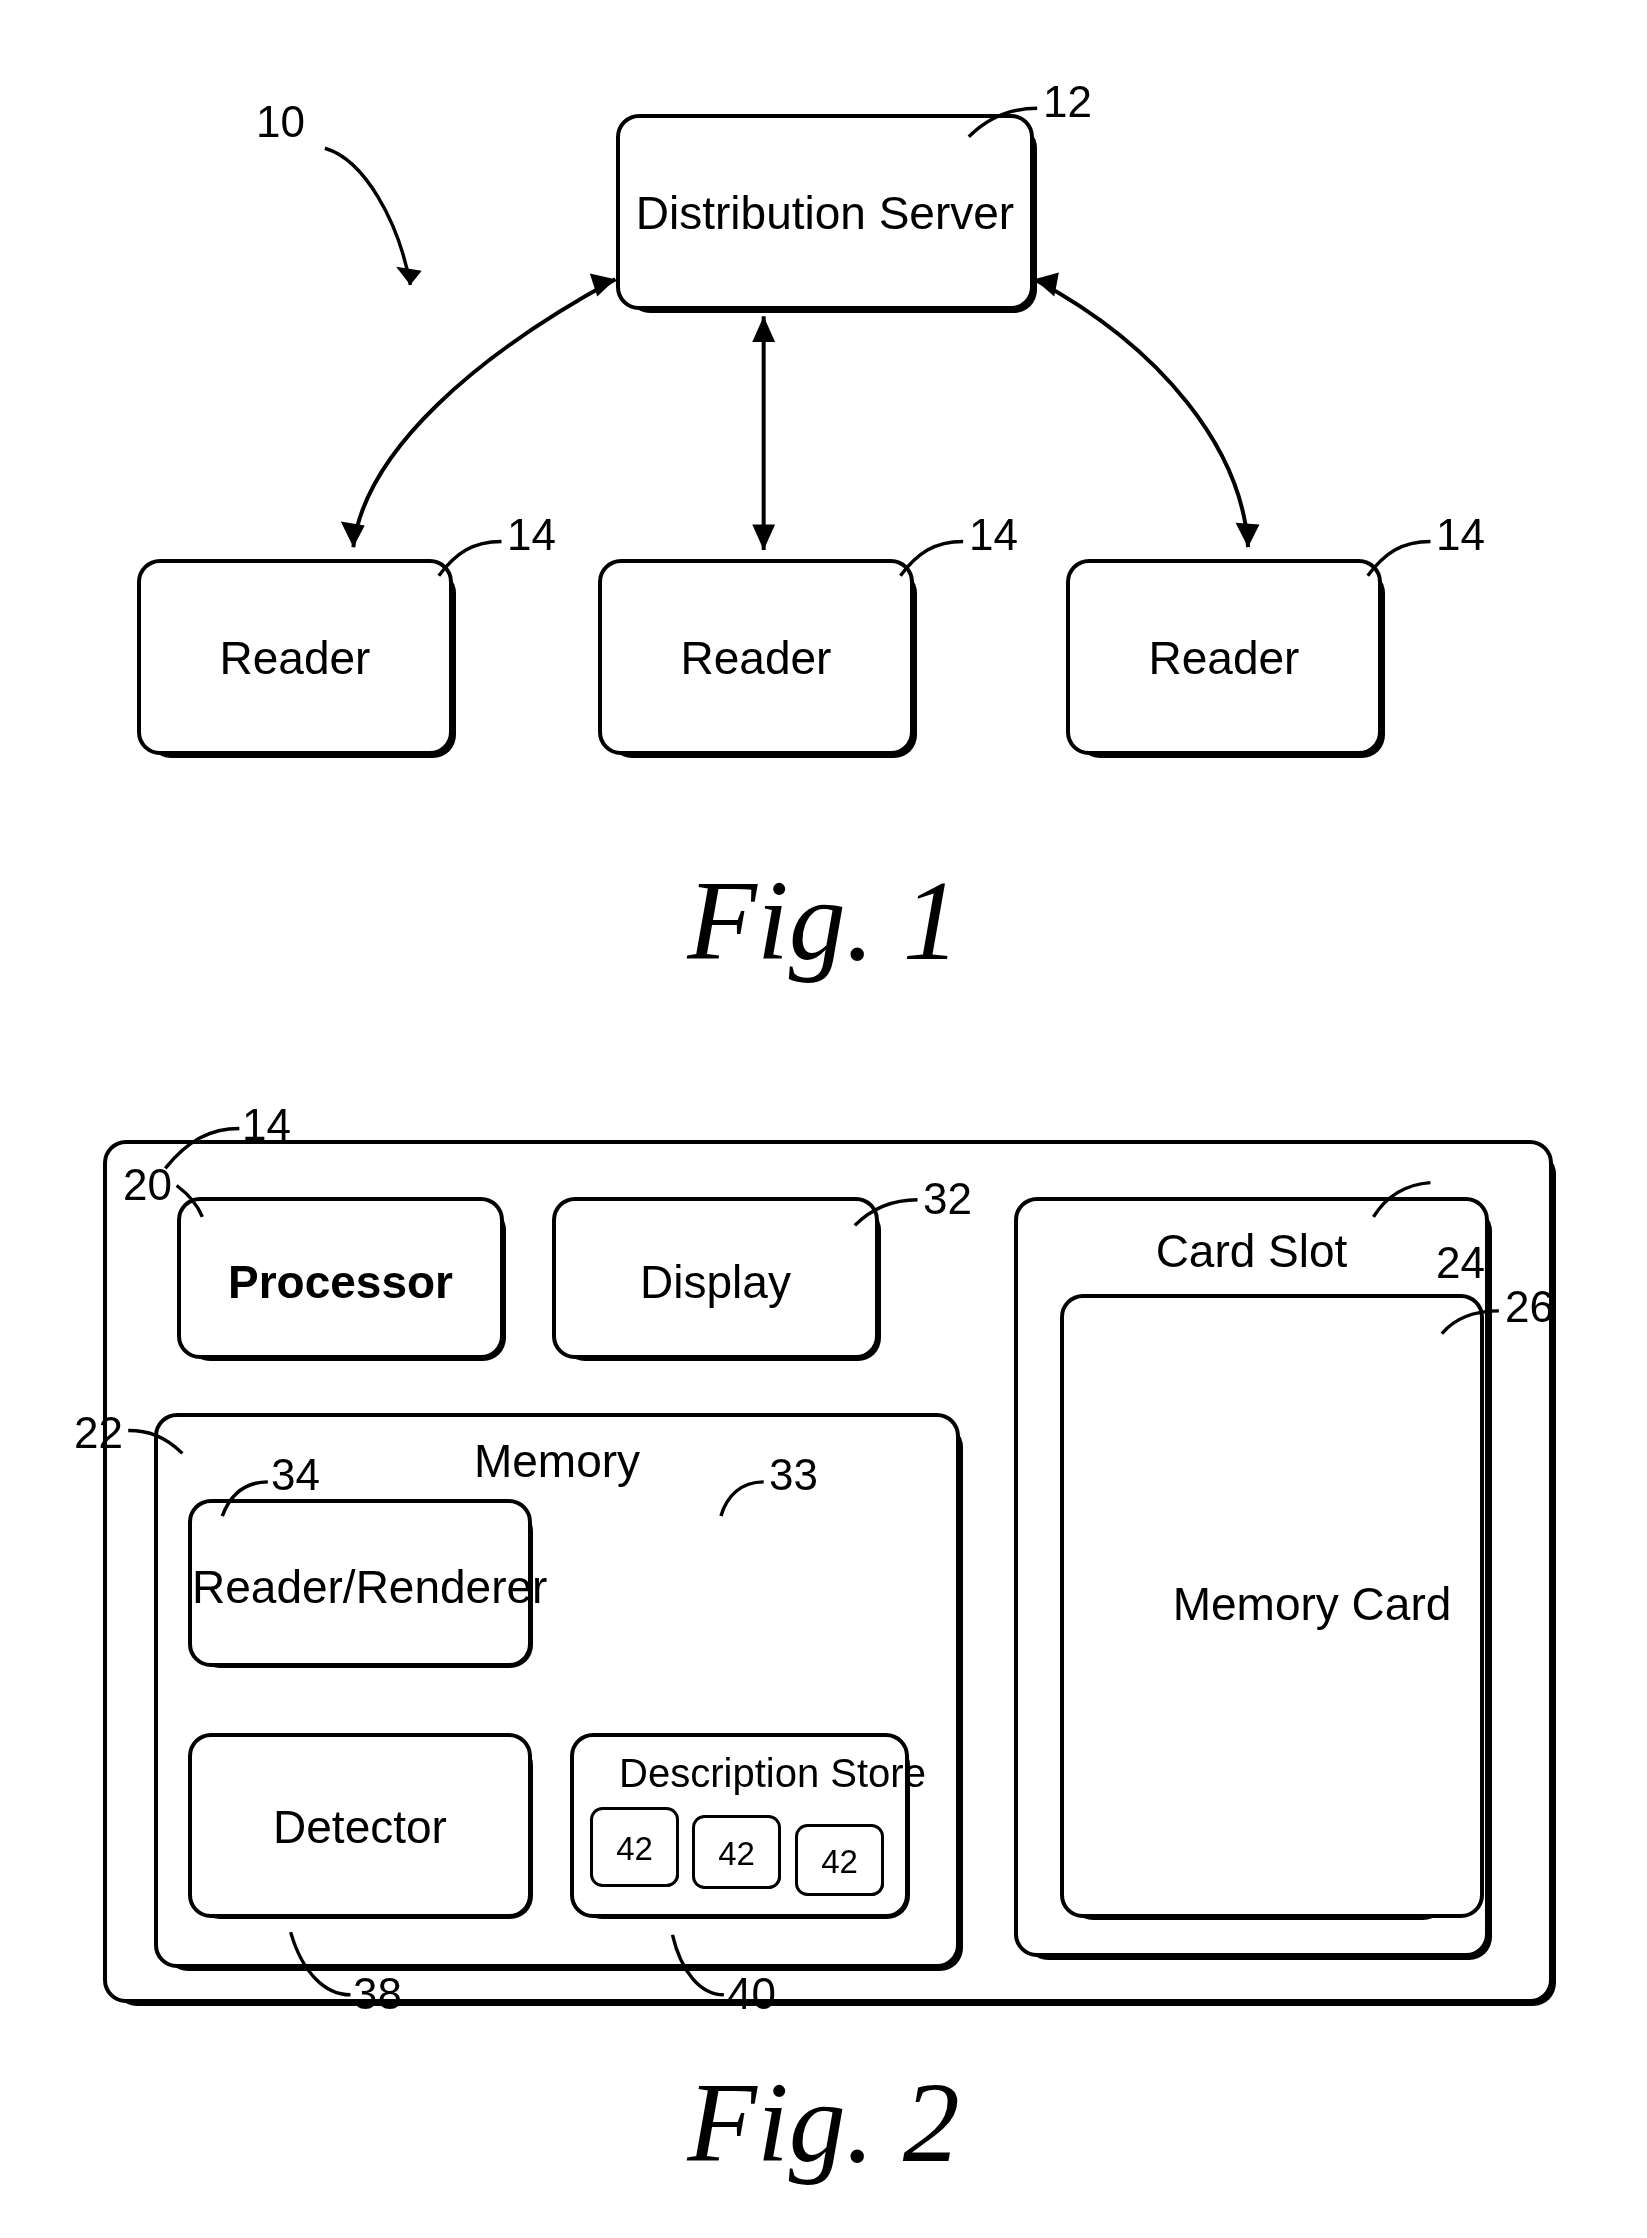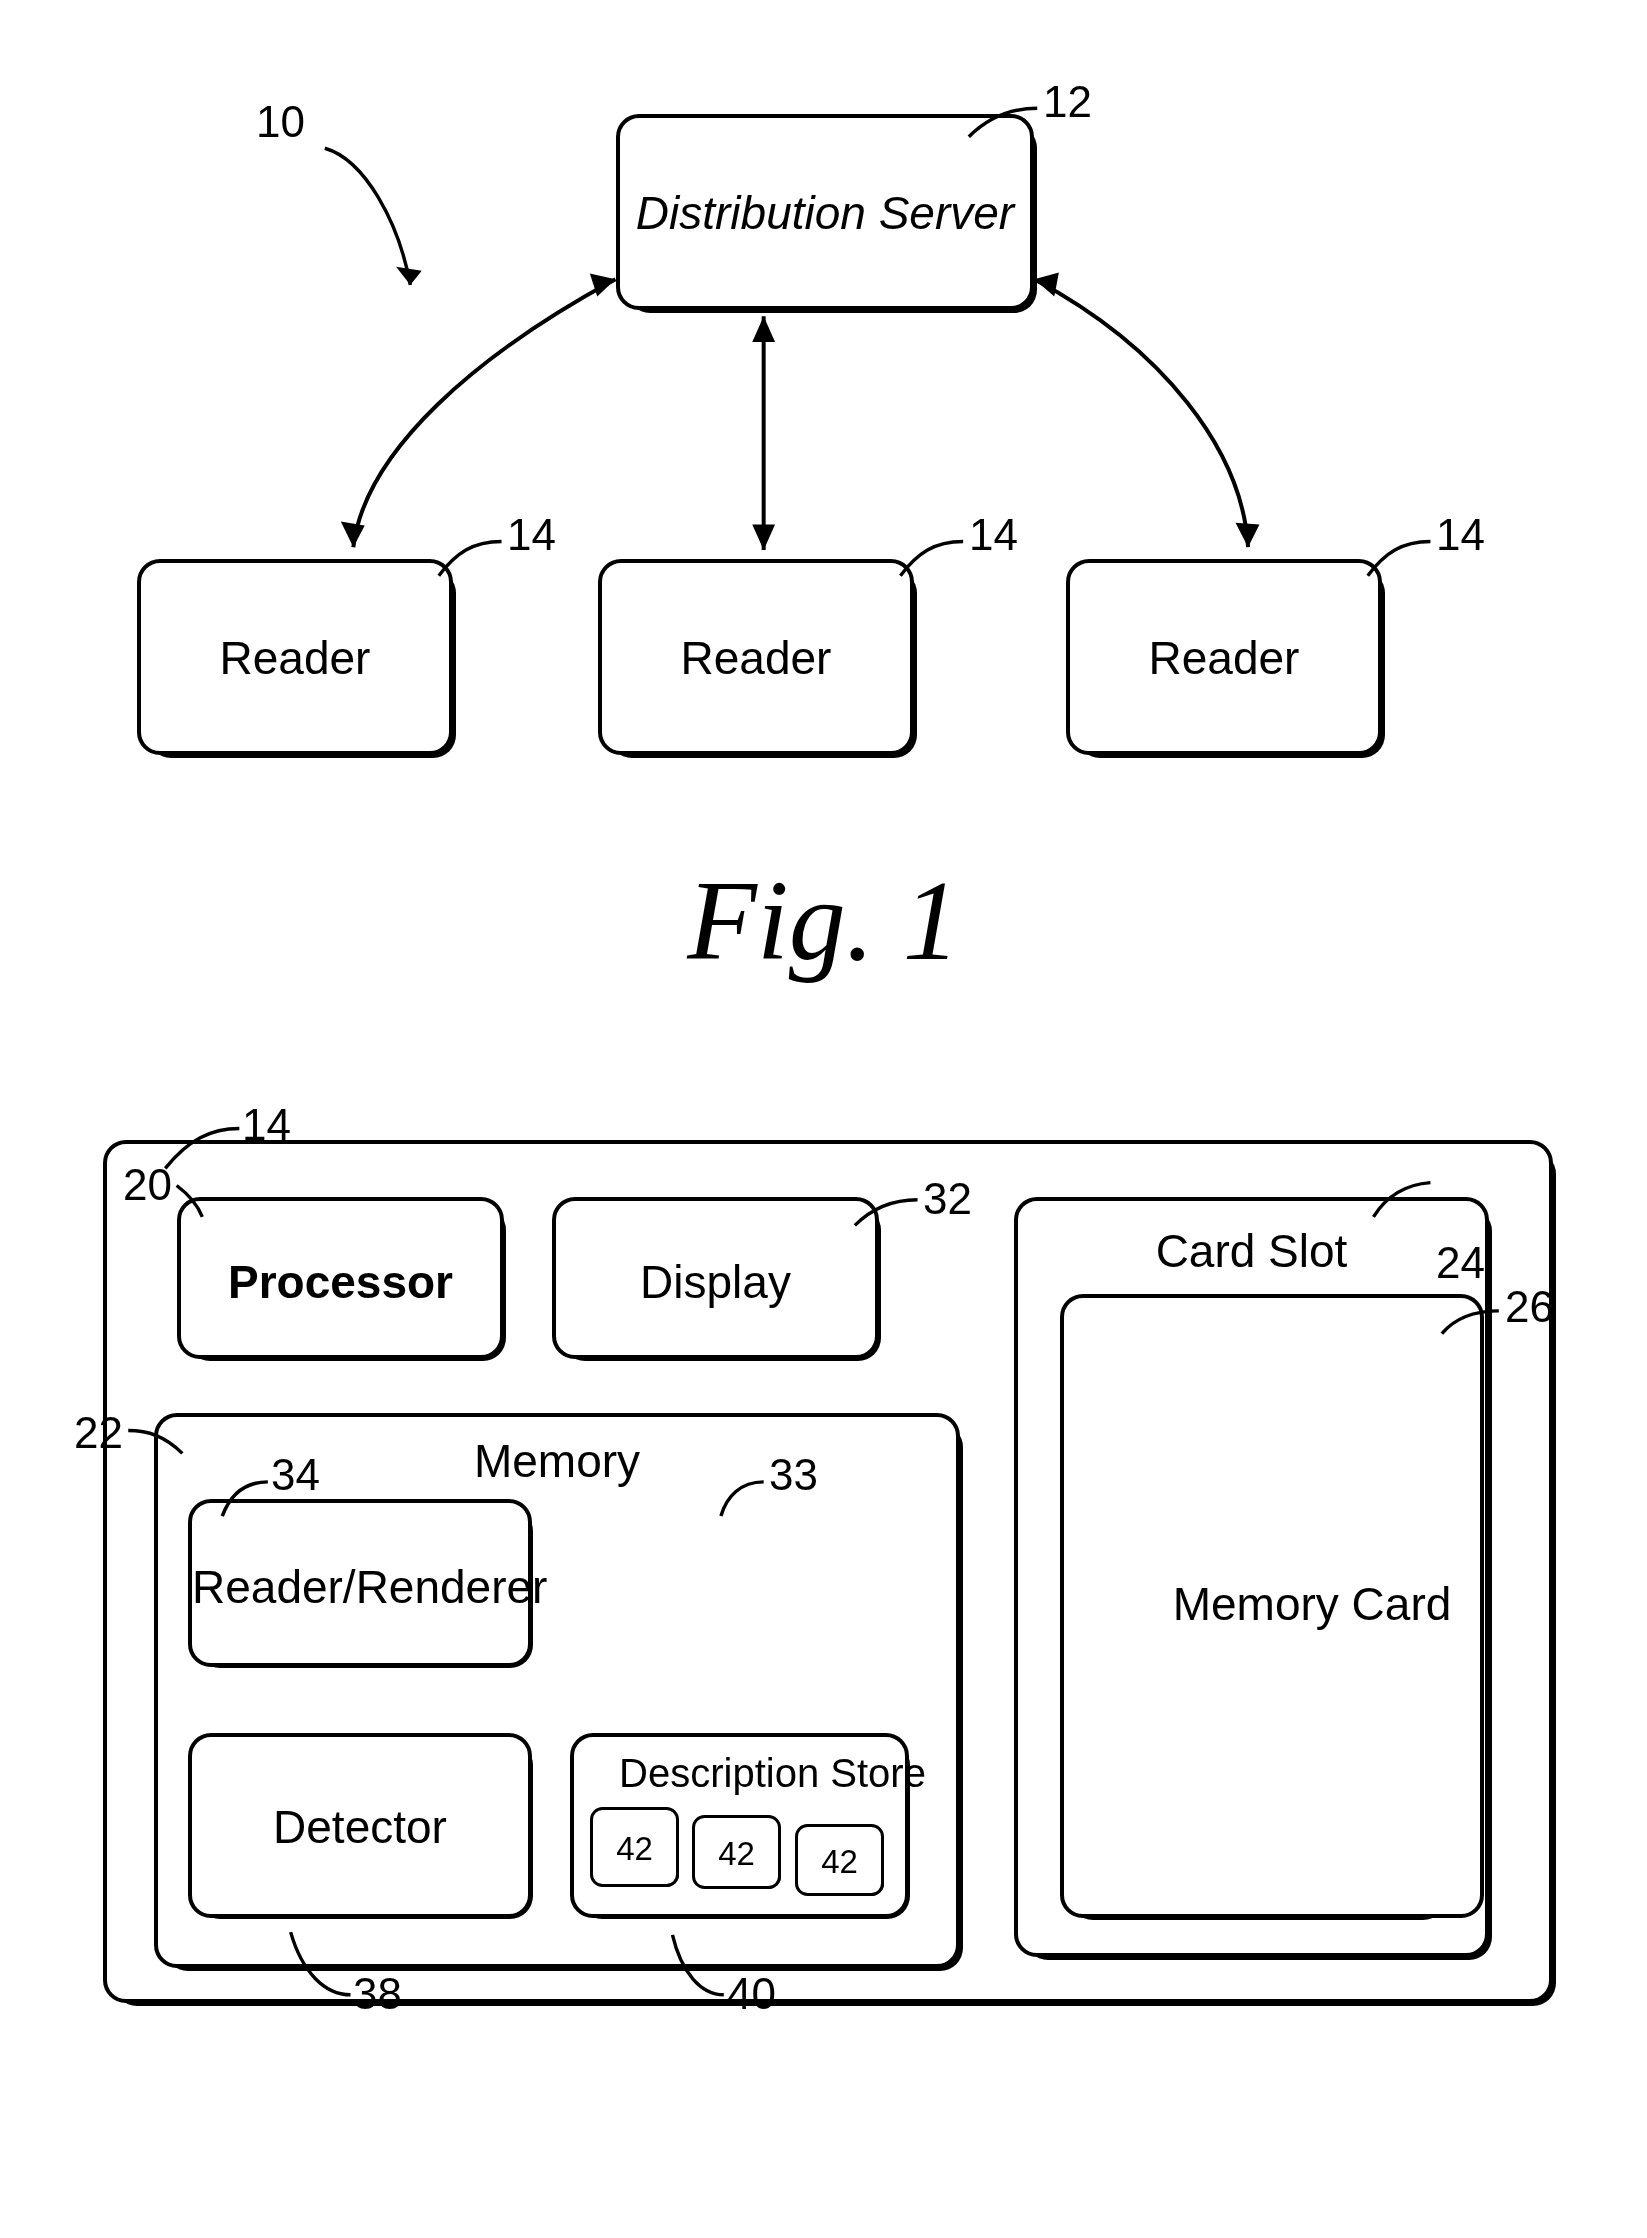--- a/index.html
+++ b/index.html
@@ -73,21 +73,21 @@
 
   <div class="abs ref-num" style="left:256px; top:97px;">10</div>
   <svg class="leader-svg" style="left:0; top:0;" width="1647" height="1026" viewBox="0 0 2890 1800">
     <path d="M 570 260 C 640 280, 700 390, 720 500" stroke="#000" stroke-width="6" fill="none"></path>
     <polygon points="720,500 695,468 740,475" fill="#000"></polygon>
   </svg>
 
   <div class="abs" style="left:616px; top:114px; width:410px; height:188px;">
     <div class="drop-shadow" style="left:11.4px; top:11.4px; width:410px; height:188px;"></div>
     <div class="box" style="left:0; top:0; width:410px; height:188px;">
-      <div class="box-label" style="top:68px;font-style:italic;">Distribution Server</div>
+      <div class="box-label" style="top:68px;">Distribution Server</div>
     </div>
   </div>
 
   <div class="abs ref-num" style="left:1043px; top:77px;text-align:center;">12</div>
   <svg class="leader-svg" style="left:0; top:0;" width="1647" height="513" viewBox="0 0 2890 900">
     <path d="M 1820 190 C 1770 190, 1730 210, 1700 240" stroke="#000" stroke-width="6" fill="none"></path>
   </svg>
 
   <div class="abs" style="left:137px; top:559px; width:308px; height:188px;">
     <div class="drop-shadow" style="left:11.4px; top:11.4px; width:308px; height:188px;"></div>
@@ -254,15 +254,16 @@
       <div class="box-label small-label" style="top:17px;">42</div>
     </div>
   </div>
   <div class="abs" style="left:795px; top:1824px; width:83px; height:66px;">
     <div class="drop-shadow small-ds" style="left:5.7px; top:5.7px; width:83px; height:66px;"></div>
     <div class="box small-box" style="left:0; top:0; width:83px; height:66px;">
       <div class="box-label small-label" style="top:16px;">42</div>
     </div>
   </div>
 
+  <div class="abs caption" style="left:0; top:2057px; width:1647px;">Fig. 2</div>
 
 </div>
 
 
 </body></html>

